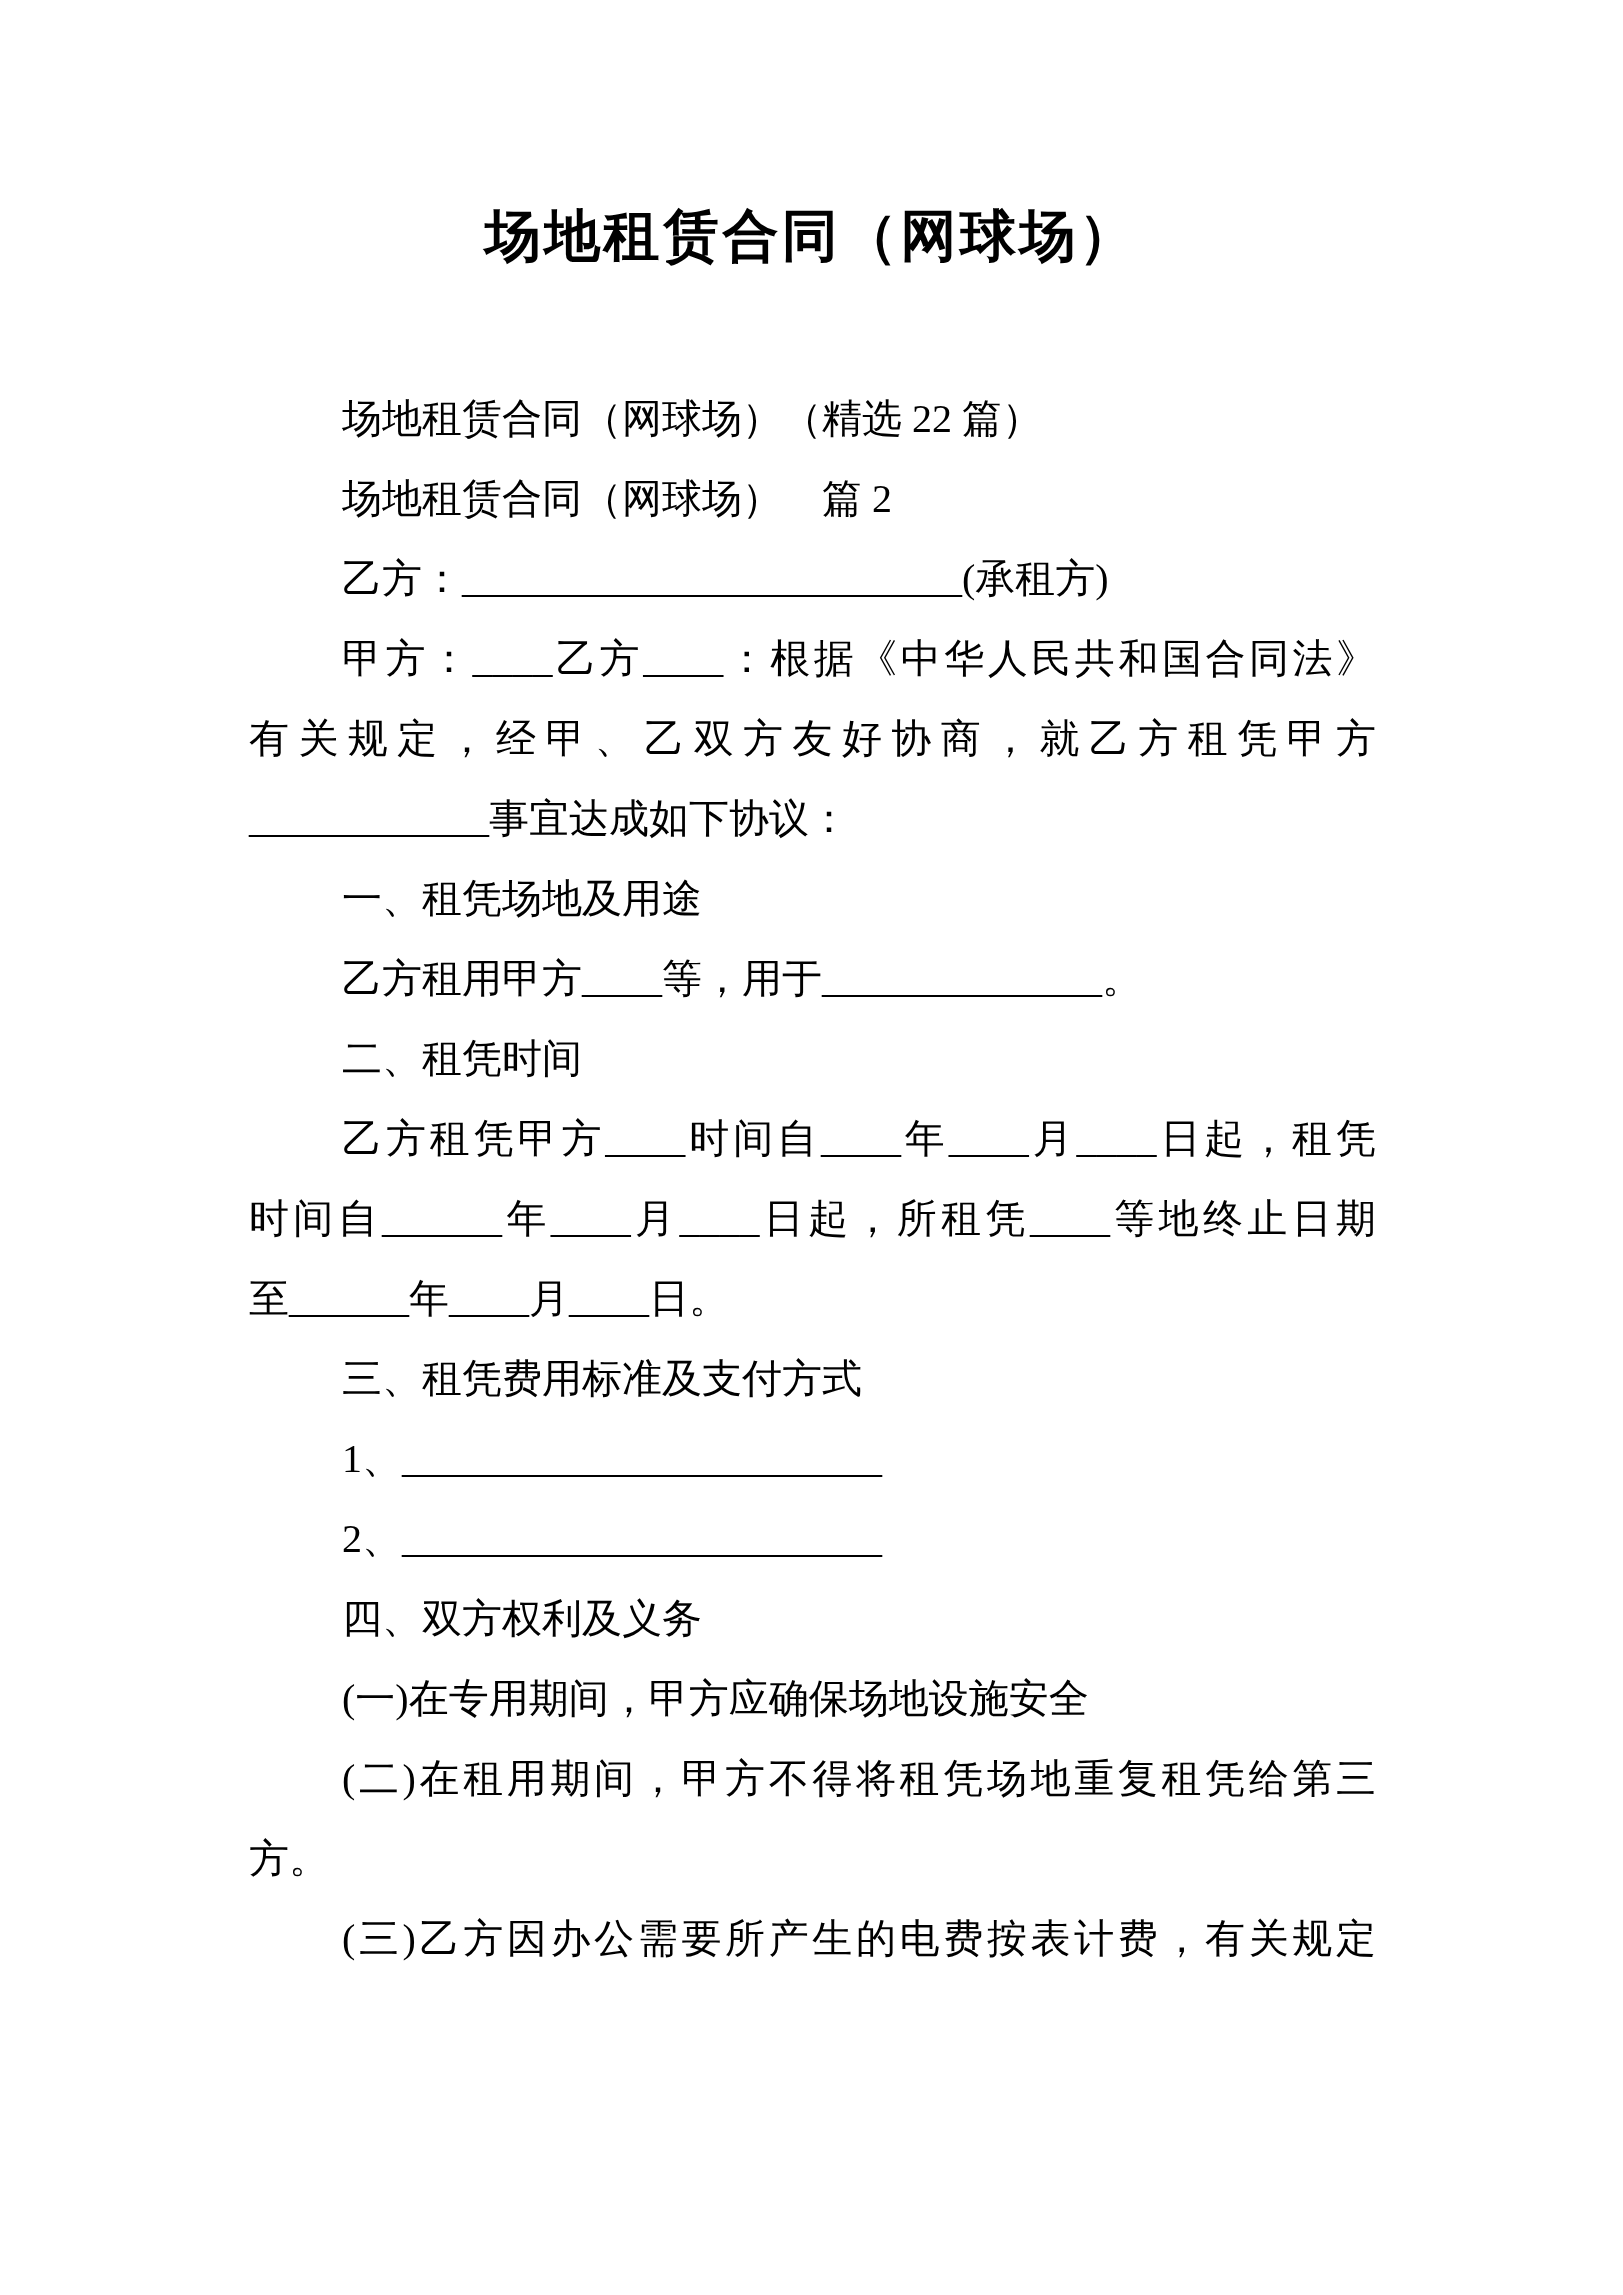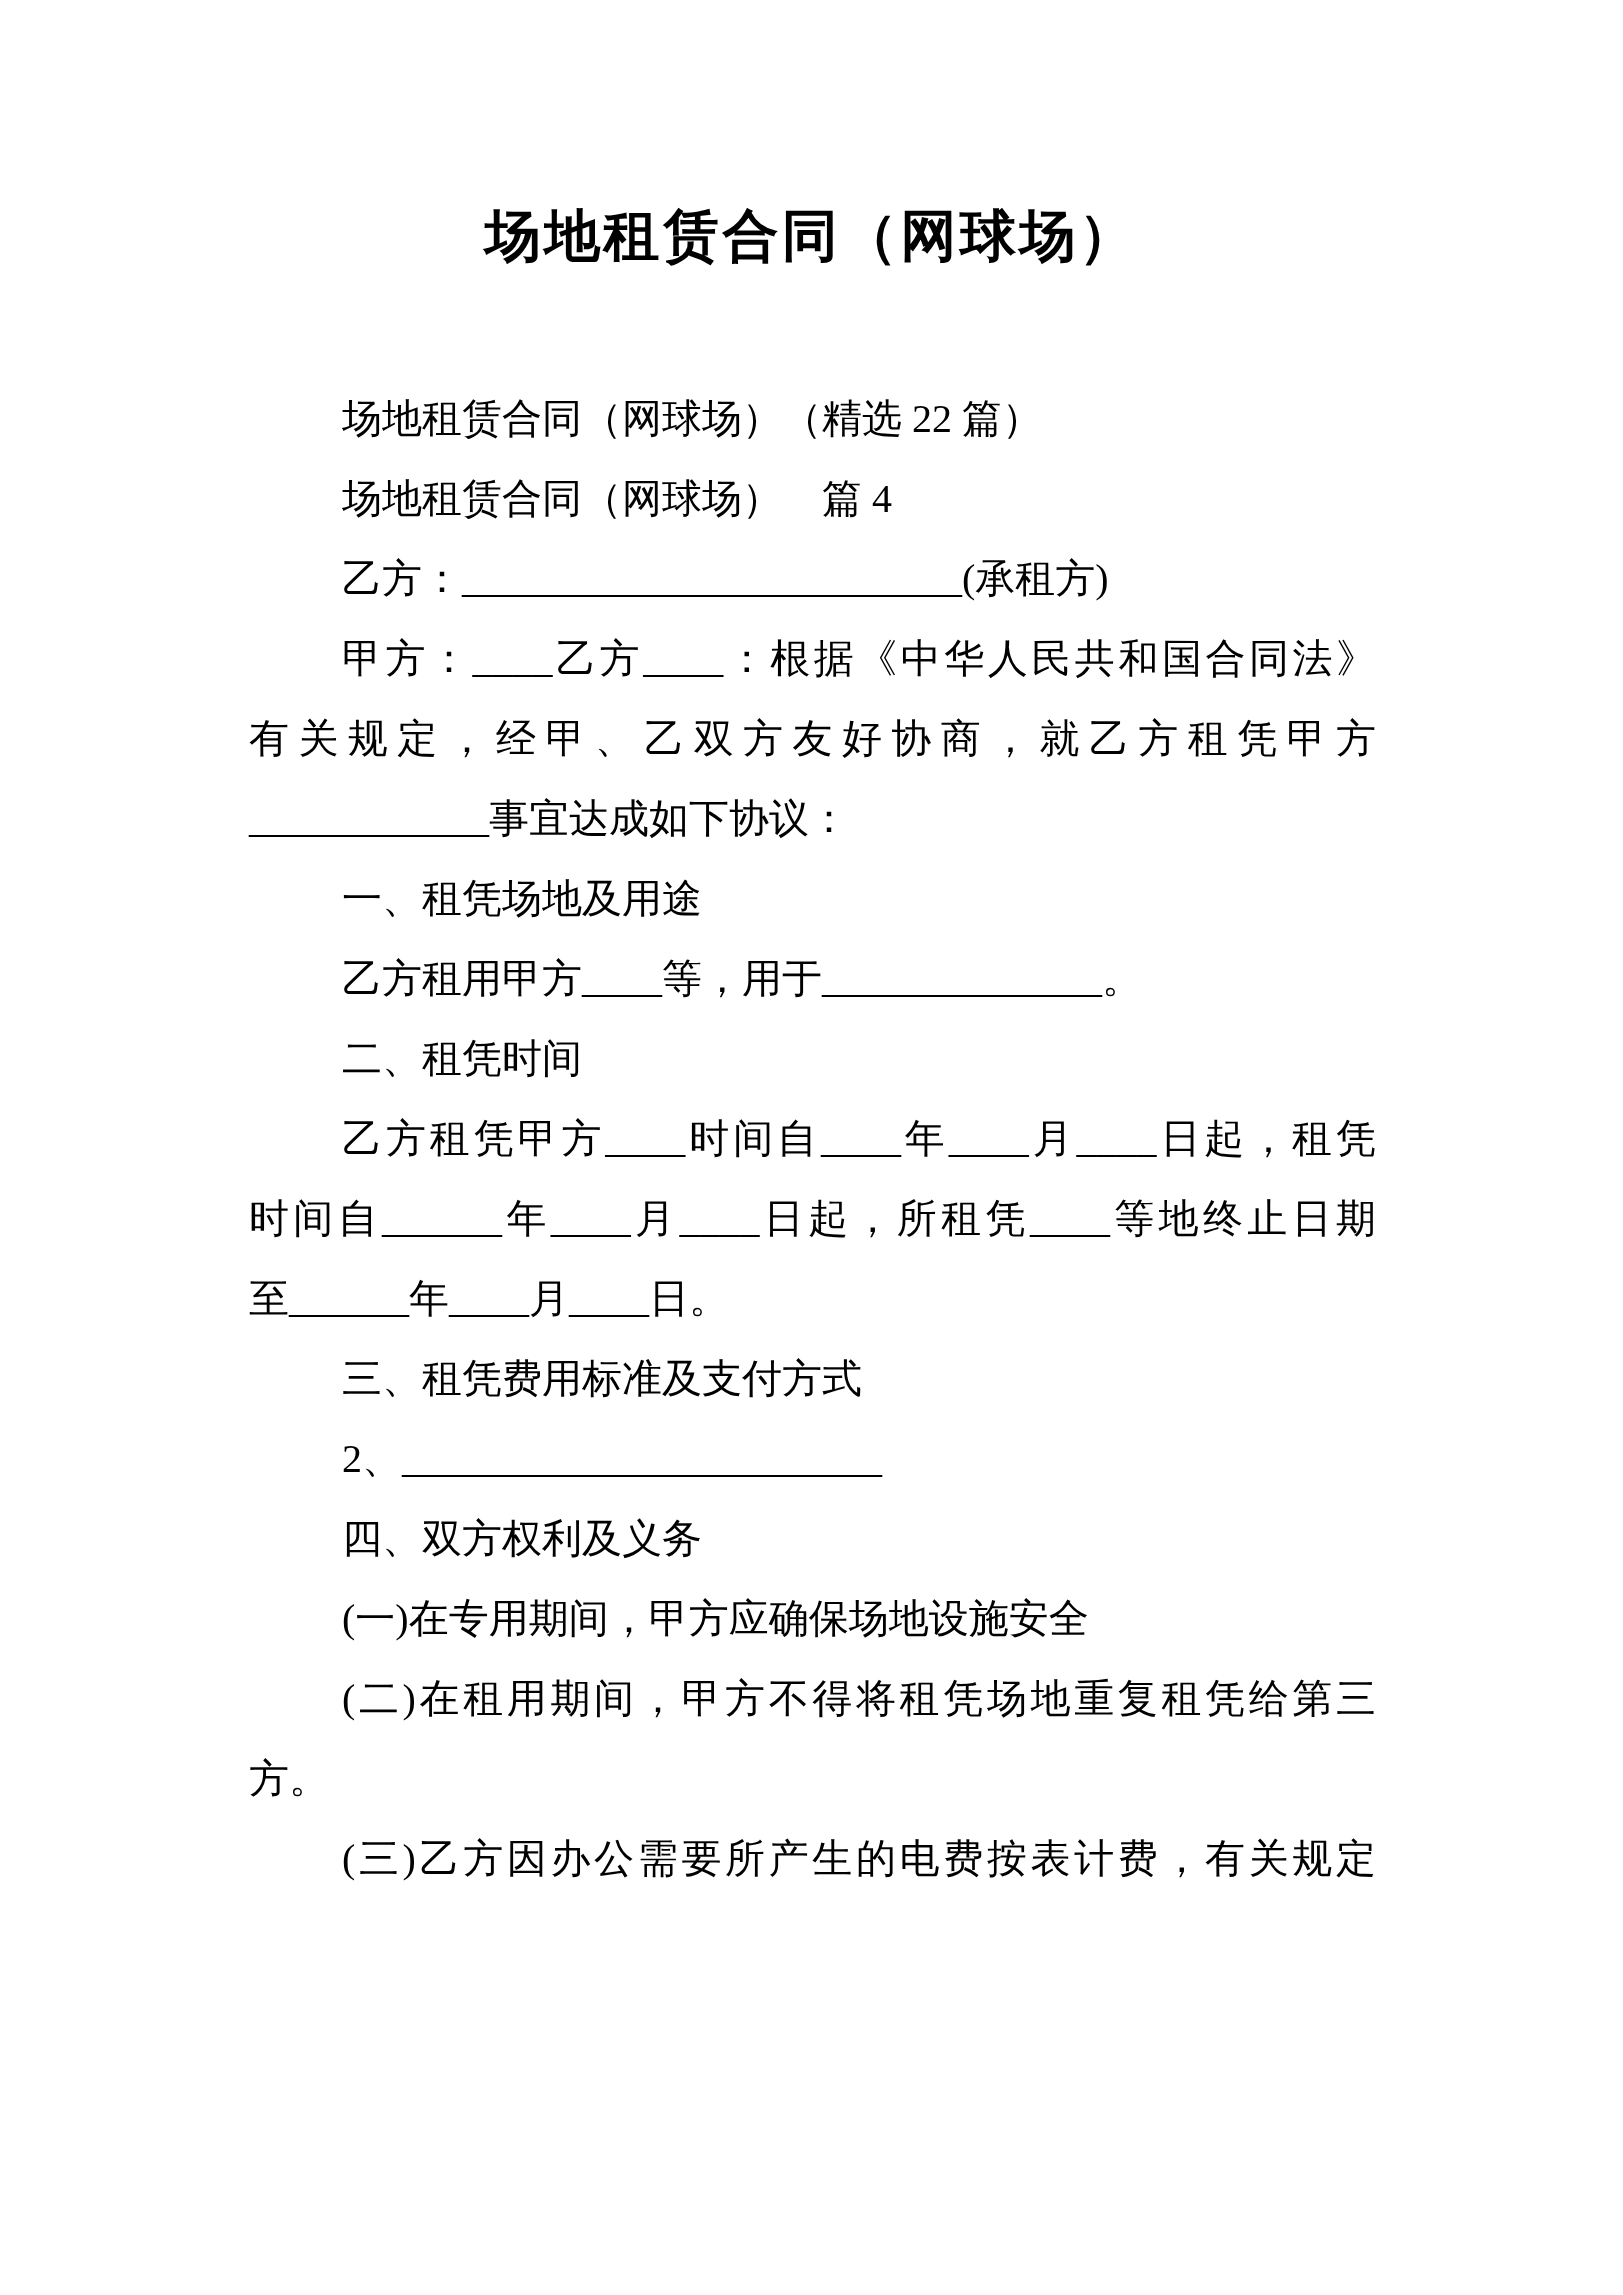--- a/index.html
+++ b/index.html
@@ -53,34 +53,35 @@
 </style>
 </head>
 <body>
 
 <div class="page">
 
   <h1 class="doc-title">场地租赁合同（网球场）</h1>
 
   <div class="content">
     <p class="in">场地租赁合同（网球场）（精选 22 篇）</p>
-    <p class="in">场地租赁合同（网球场）　篇 4</p>
+    <p class="in">场地租赁合同（网球场）　篇 2</p>
     <p class="in">乙方：_________________________(承租方)</p>
     <p class="in j">甲方：____乙方____：根据《中华人民共和国合同法》</p>
     <p class="j">有关规定，经甲、乙双方友好协商，就乙方租凭甲方</p>
 
     <p class="fix">____________事宜达成如下协议：</p>
     <p class="in">一、租凭场地及用途</p>
     <p class="in">乙方租用甲方____等，用于______________。</p>
     <p class="in">二、租凭时间</p>
     <p class="in j">乙方租凭甲方____时间自____年____月____日起，租凭</p>
     <p class="j">时间自______年____月____日起，所租凭____等地终止日期</p>
 
     <p class="fix2">至______年____月____日。</p>
     <p class="in">三、租凭费用标准及支付方式</p>
+    <p class="in">1、________________________</p>
     <p class="in">2、________________________</p>
     <p class="in">四、双方权利及义务</p>
     <p class="in">(一)在专用期间，甲方应确保场地设施安全</p>
     <p class="in j">(二)在租用期间，甲方不得将租凭场地重复租凭给第三</p>
 
     <p class="fix3">方。</p>
     <p class="in j">(三)乙方因办公需要所产生的电费按表计费，有关规定</p>
   </div>
 
 </div>

